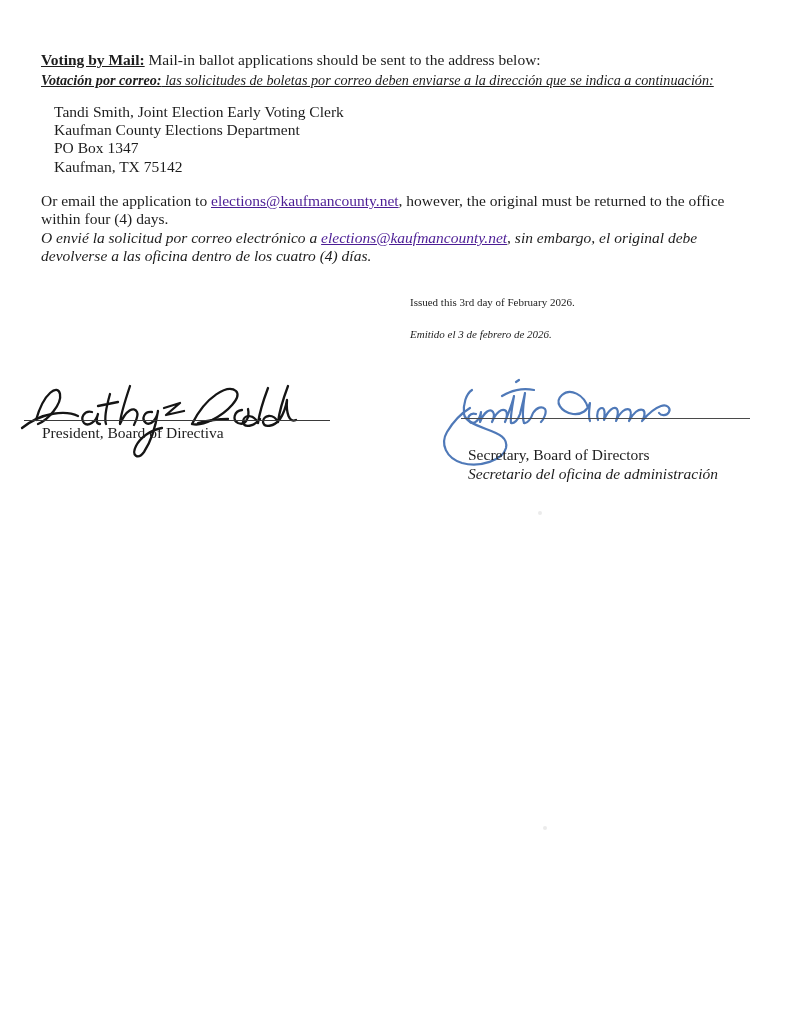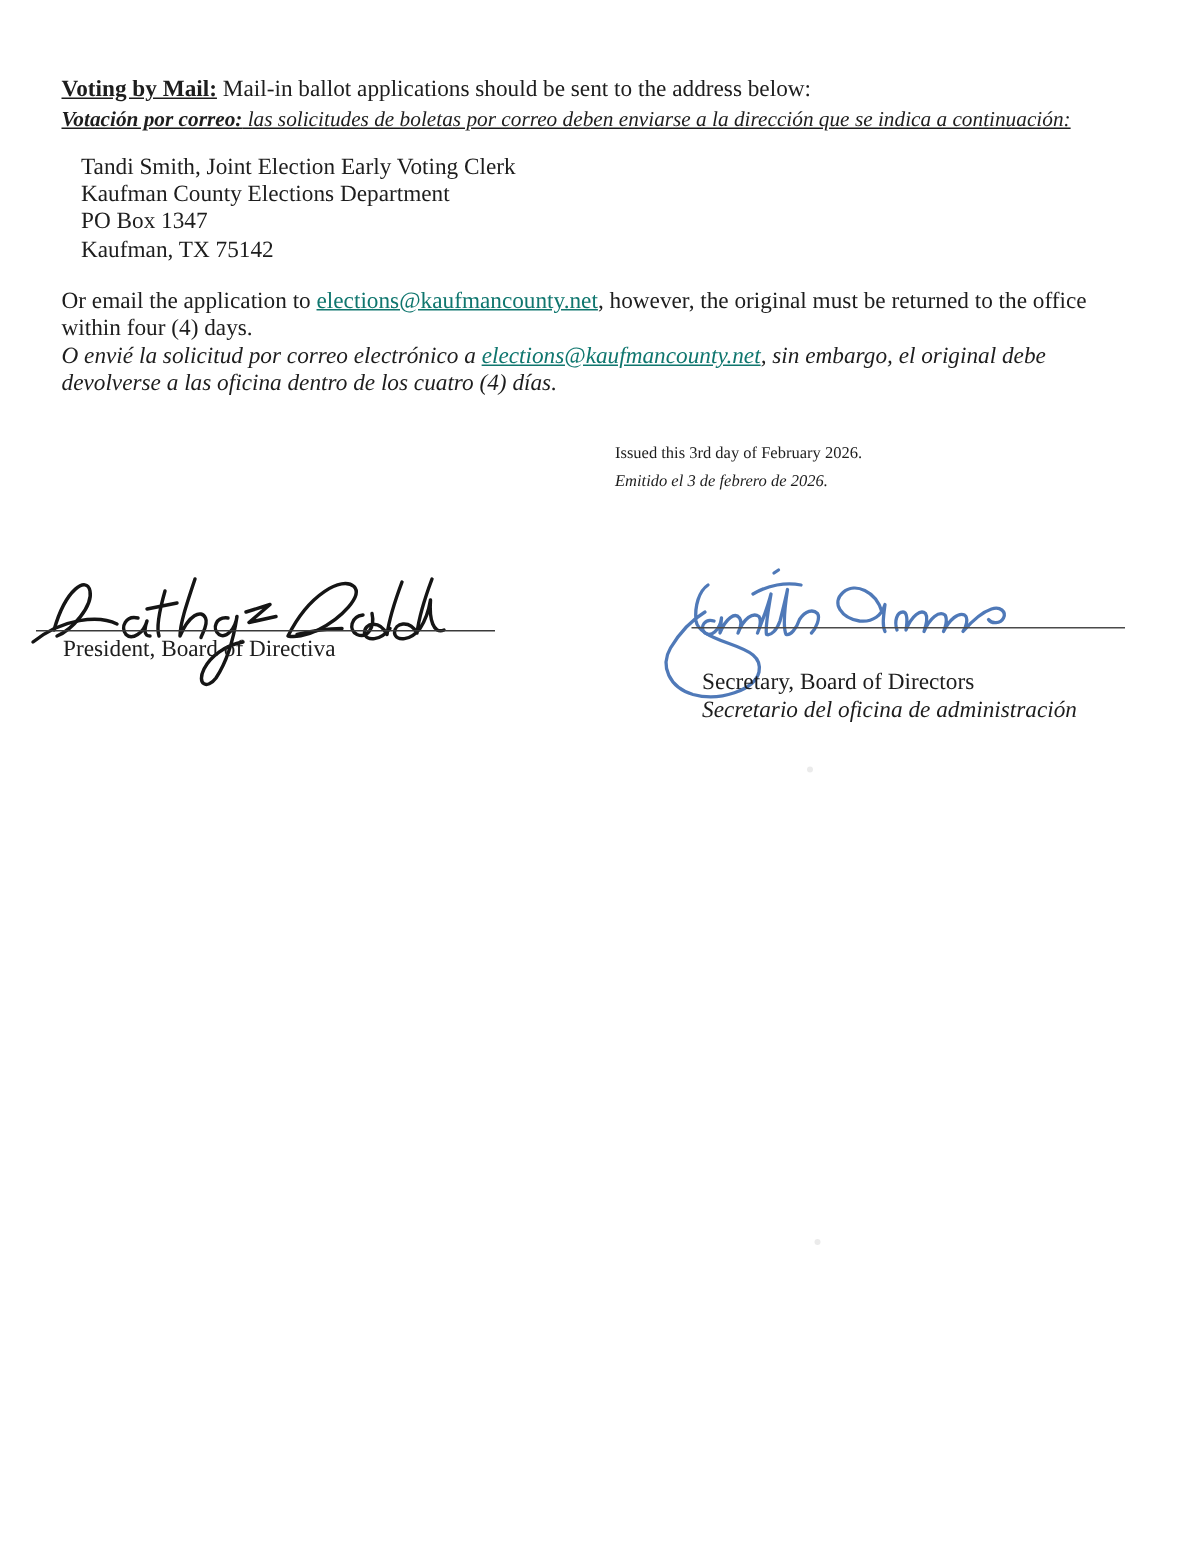--- a/index.html
+++ b/index.html
@@ -16,24 +16,24 @@
   .intro{position:absolute;left:41px;top:50px;width:735px;}
   .intro-en{font-size:15.5px;line-height:20px;white-space:nowrap;}
   .intro-en .lead{font-weight:bold;text-decoration:underline;}
   .intro-es{font-size:14.2px;line-height:17px;font-style:italic;white-space:nowrap;margin-top:2px;text-decoration:underline;}
   .intro-es .lead{font-weight:bold;}
   
   .address{position:absolute;left:54px;top:103px;font-size:15.5px;line-height:18.2px;}
   
   .email-para{position:absolute;left:41px;top:192px;width:740px;font-size:15.5px;line-height:18.4px;}
   .email-para .es{font-style:italic;}
-  a.email-link{color:#0f766e;text-decoration:underline;cursor:pointer;}
+  a.email-link{color:#4c1d95;text-decoration:underline;cursor:pointer;}
   
   .issued{position:absolute;left:410px;top:296px;font-size:11px;}
-  .issued .es{font-style:italic;margin-top:7px;}
+  .issued .es{font-style:italic;margin-top:20px;}
   
   .sig-line{position:absolute;height:0;border-top:1.6px solid #3a3a3a;}
   .sig-line.left{left:24px;top:420px;width:306px;}
   .sig-line.right{left:461px;top:418px;width:289px;border-top-width:1.3px;border-top-color:#4a4a4a;}
   .sig-labels{position:absolute;font-size:15.5px;line-height:19px;}
   .sig-labels.left{left:42px;top:423px;}
   .sig-labels.right{left:468px;top:445px;}
   .sig-labels .es{font-style:italic;}
   svg.ink{position:absolute;pointer-events:none;}
   svg.ink.left{left:14px;top:376px;}

